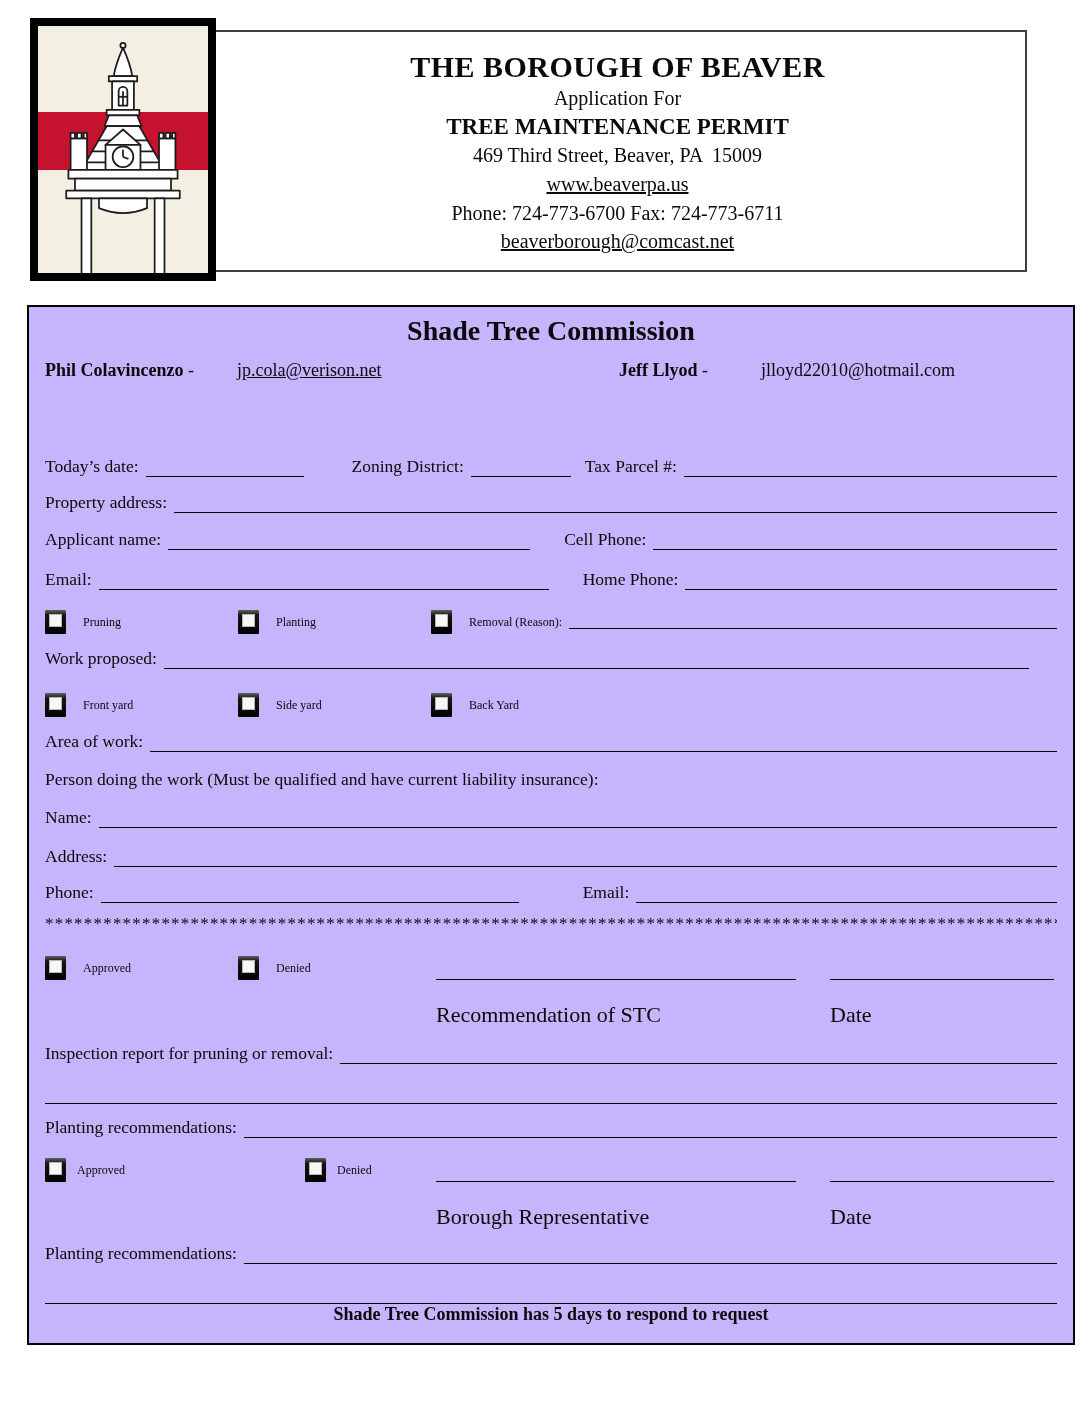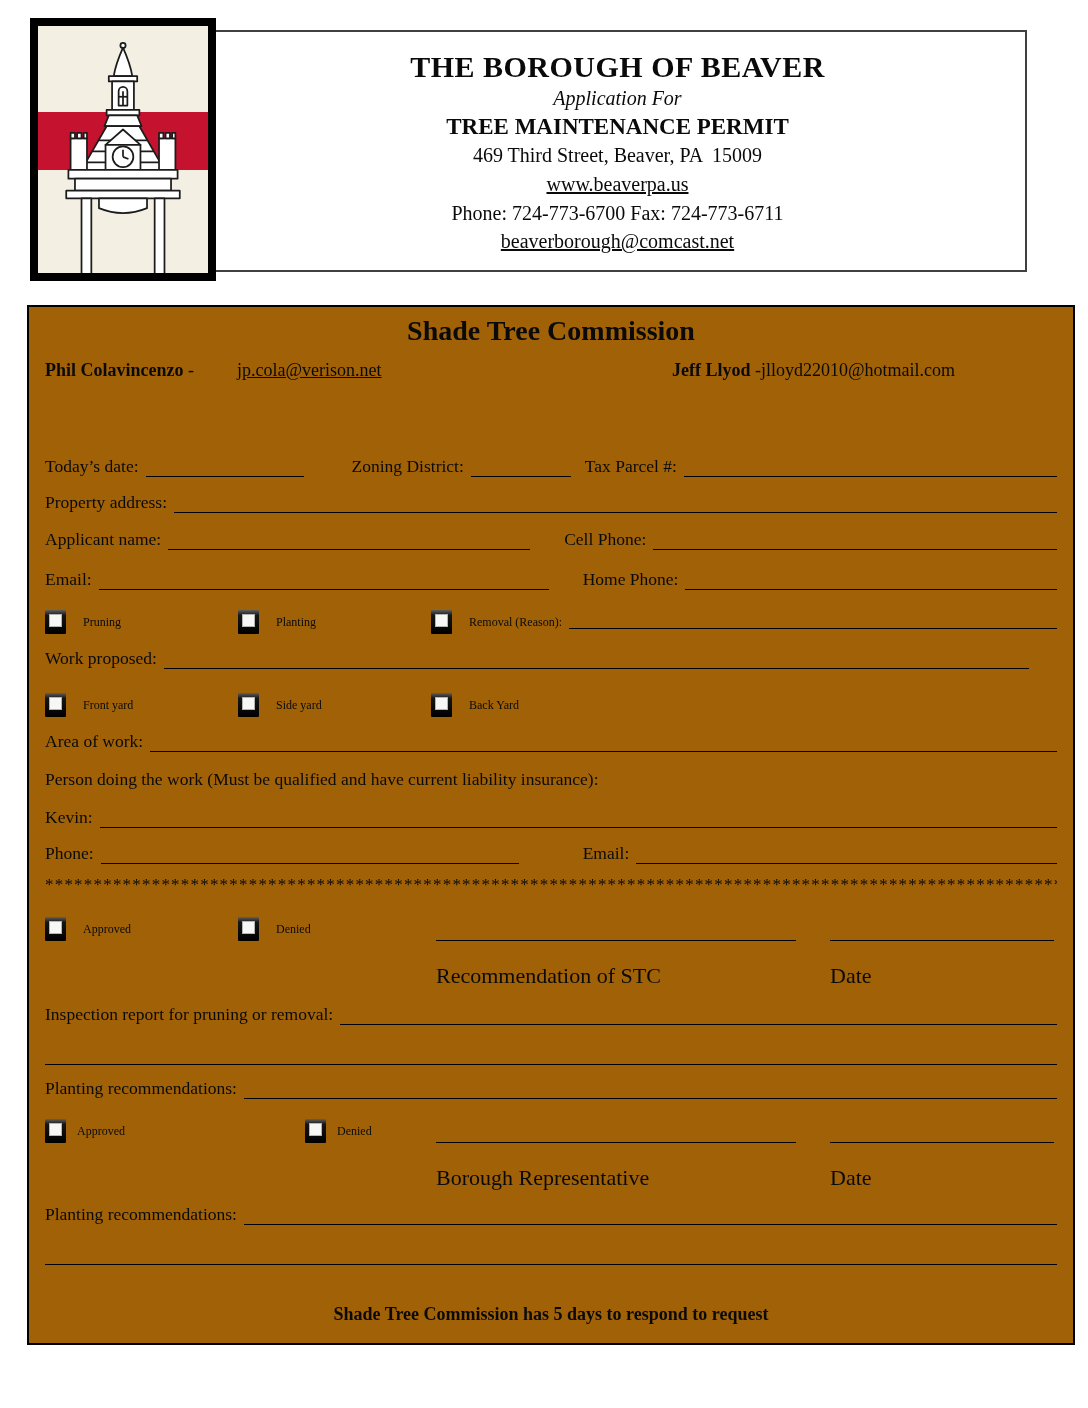--- a/index.html
+++ b/index.html
@@ -11,43 +11,43 @@
   }
   .page { position:relative; width:1088px; height:1408px; }
 
   
   .hdr-box {
     position:absolute; left:208px; top:30px; width:819px; height:242px;
     border:2px solid #404040; background:#fff; text-align:center;
     padding-top:18px;
   }
   .hdr-title { font-size:30px; font-weight:bold; letter-spacing:.5px; line-height:34px; }
-  .hdr-sub1  { font-size:20px; line-height:28px;font-style:italic; }
+  .hdr-sub1  { font-size:20px; line-height:28px; }
   .hdr-sub2  { font-size:23px; font-weight:bold; line-height:29px; }
   .hdr-addr  { font-size:20px; line-height:29px; white-space:pre; }
   .hdr-link  { font-size:20px; line-height:29px; text-decoration:underline; color:#0a0a0a; display:inline-block; }
   .hdr-phone { font-size:20px; line-height:28px; }
 
   .logo-box {
     position:absolute; left:30px; top:18px; width:186px; height:263px;
     border:8px solid #000; background:#f3efe2; overflow:hidden; z-index:3;
   }
   .red-band { position:absolute; left:0; top:86px; width:100%; height:58px; background:#c5122f; }
   .logo-box svg { position:absolute; left:50%; transform:translateX(-50%); top:14px; }
 
   
   .main-box {
     position:absolute; left:27px; top:305px; width:1048px; height:1040px;
-    border:2px solid #000; background:#a16207; padding:0 16px;
+    border:2px solid #000; background:#c4b5fd; padding:0 16px;
   }
   .stc-title { text-align:center; font-size:28px; font-weight:bold; margin:8px 0 12px 0; line-height:32px; }
 
   .crow { display:grid; grid-template-columns:574px 1fr; margin-bottom:13px; font-size:18px; line-height:23px; }
   .nslot  { display:inline-block; width:192px; }
-  .nslot2 { display:inline-block; width:142px;text-align:right; }
+  .nslot2 { display:inline-block; width:142px; }
   .mname { font-weight:bold; }
   .mlink { color:#0a0a0a; text-decoration:underline;margin-top:12px; }
   .mplain{ color:#0a0a0a; text-decoration:none; }
 
   .gap { height:47px; }
 
   .frow { display:flex; align-items:flex-end; font-size:17.5px; line-height:22px; white-space:nowrap; }
   .lbl { flex:0 0 auto; padding-right:7px; }
   .ln  { border-bottom:1.5px solid #000; height:1.15em; flex:0 0 auto; }
   .fill { flex:1 1 auto; }
@@ -231,24 +231,28 @@
     <div class="frow mt13">
       <span class="lbl">Area of work:</span>
       <span class="ln fill"></span>
     </div>
 
     <div class="frow mt16">
       <span class="lbl">Person doing the work (Must be qualified and have current liability insurance):</span>
     </div>
 
     <div class="frow mt16">
-      <span class="lbl">Kevin:</span>
-      <span class="ln fill"></span>
-    </div>
-
+      <span class="lbl">Name:</span>
+      <span class="ln fill"></span>
+    </div>
+
+    <div class="frow mt17">
+      <span class="lbl">Address:</span>
+      <span class="ln fill"></span>
+    </div>
 
     <div class="frow mt14">
       <span class="lbl">Phone:</span>
       <span class="ln" style="width:418px"></span>
       <span class="sp" style="width:64px"></span>
       <span class="lbl">Email:</span>
       <span class="ln fill"></span>
     </div>
 
     <div class="stars">************************************************************************************************************************</div>

